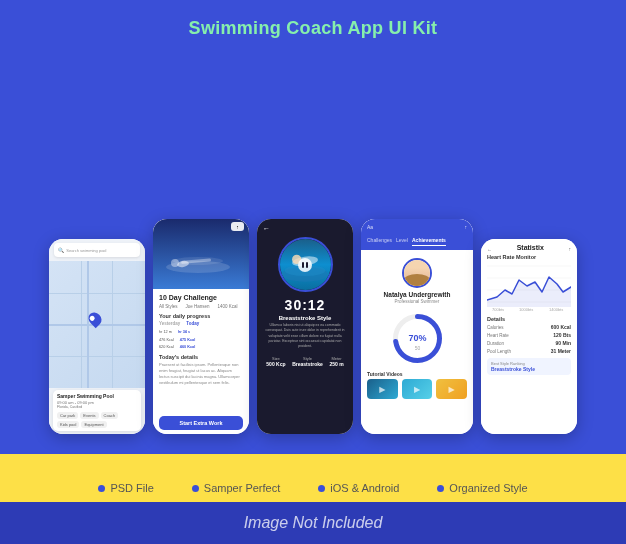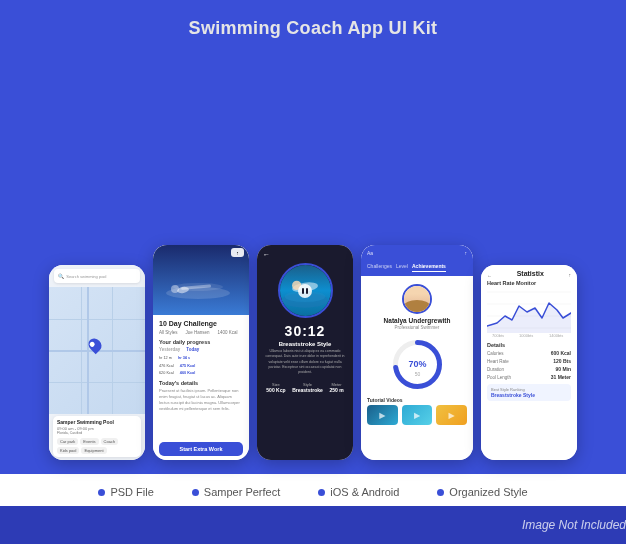--- a/index.html
+++ b/index.html
@@ -12,36 +12,36 @@
       display: flex;
       flex-direction: column;
       overflow: hidden;
     }
 
     
     .header {
       background: #3a4fd7;
       text-align: center;
       padding: 18px 0 12px;
-      color: #e5e5e5;
+      color: #86efac;
     }
     .header h1 {
       font-size: 18px;
       font-weight: 600;
       letter-spacing: 0.3px;
     }
 
     
     .phones-strip {
       background: #3a4fd7;
       display: flex;
       justify-content: center;
       align-items: flex-end;
       gap: 8px;
-      padding: 0 10px 14px;
+      padding: 0 10px 20px;
       flex: 1;
     }
 
     .phone {
       background: #fff;
       border-radius: 14px;
       overflow: hidden;
       box-shadow: 0 4px 16px rgba(0,0,0,0.25);
       position: relative;
       flex-shrink: 0;
@@ -403,22 +403,22 @@
       background: #f0f4ff;
       border-radius: 4px;
       padding: 3px 4px;
       margin-top: 2px;
     }
     .best-style-label { font-size: 4px; color: #888; }
     .best-style-val { font-size: 5px; font-weight: 600; color: #3a4fd7; }
 
     
     .features-bar {
-      background: #ffffff;
-      padding: 12px 0 8px;
+      background: #fde047;
+      padding: 28px 0 8px;
       display: flex;
       justify-content: center;
       align-items: center;
       gap: 38px;
     }
     .feature-item {
       display: flex;
       align-items: center;
       gap: 5px;
       font-size: 11px;
@@ -427,24 +427,24 @@
     .feature-dot {
       width: 7px;
       height: 7px;
       border-radius: 50%;
       flex-shrink: 0;
     }
 
     
     .footer {
       background: #2d3bb5;
-      text-align: right;
-      padding: 12px 0;
+      text-align: center;
+      padding: 12px 12px;
       color: rgba(255,255,255,0.75);
-      font-size: 12px;
+      font-size: 16px;
       font-style: italic;
     }
 
     
     .hero-badge {
       position: absolute;
       top: 3px;
       right: 5px;
       background: rgba(255,255,255,0.9);
       border-radius: 3px;

